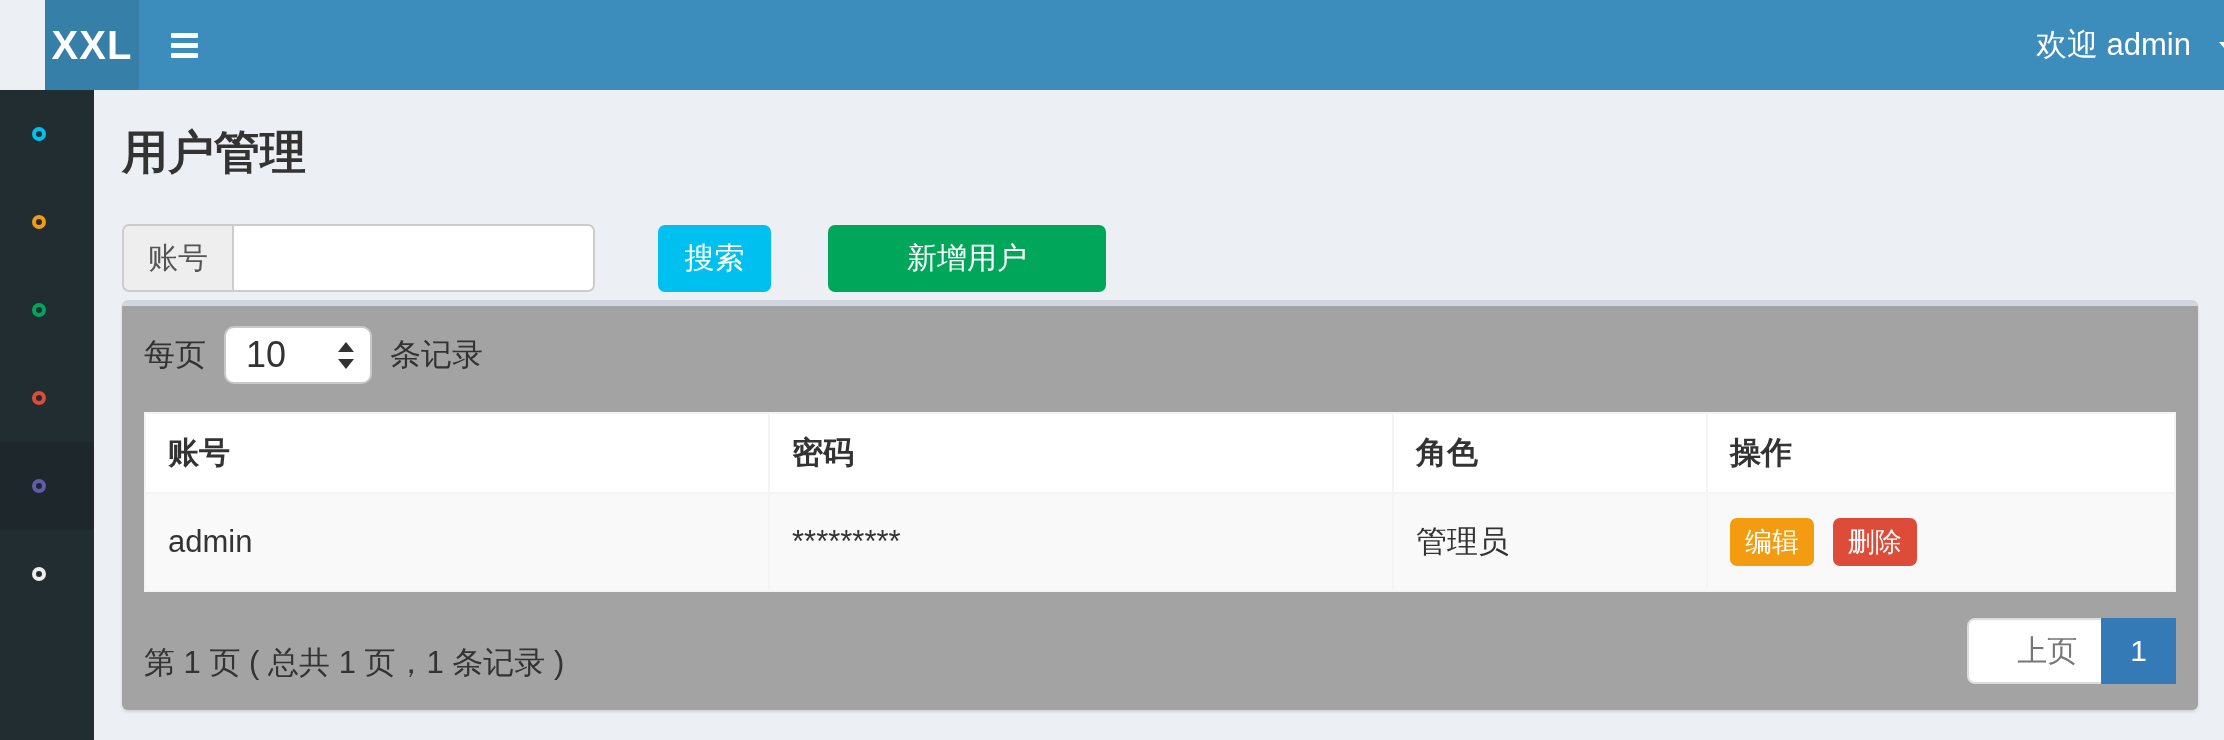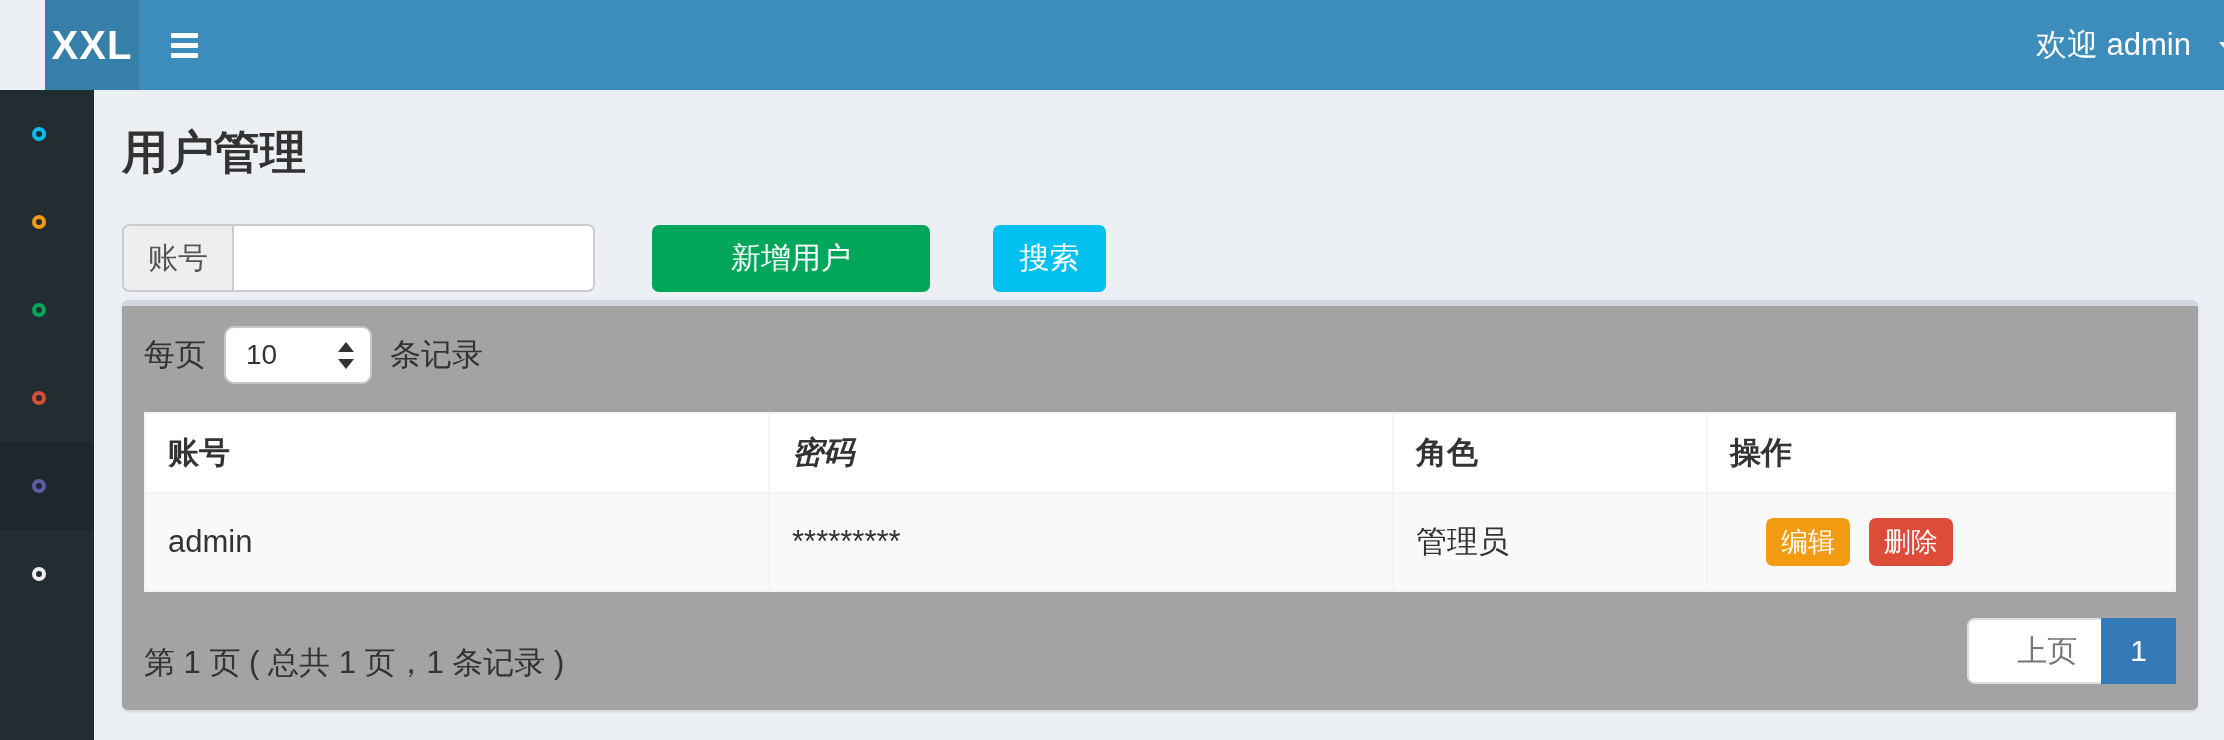--- a/index.html
+++ b/index.html
@@ -47,34 +47,34 @@
          color:#fff; font-size:30px; font-family:inherit; border-radius:7px; cursor:pointer; }
   .btn-search { width:113px; height:67px; margin-left:63px; background:#00c0ef; }
   .btn-add { width:278px; height:67px; margin-left:57px; background:#00a65a; }
   
   .box { background:#a3a3a3; border-top:6px solid #d2d6de; border-radius:6px;
          box-shadow:0 2px 3px rgba(0,0,0,0.12); padding:14px 22px 26px 22px; }
   .page-size-row { display:flex; align-items:center; gap:18px; font-size:31px; color:#333;
                    margin:6px 0 28px 0; }
   .select-box { width:148px; height:58px; background:#fff; border:2px solid #c8c8c8;
                 border-radius:10px; display:flex; align-items:center; padding:0 16px 0 20px;
-                font-size:28px; color:#333; cursor:pointer; }
+                font-size:36px; color:#333; cursor:pointer; }
   .select-arrows { margin-left:auto; display:flex; flex-direction:column; gap:7px; }
   .arr-up { width:0; height:0; border-left:8px solid transparent; border-right:8px solid transparent;
             border-bottom:10px solid #333; }
   .arr-down { width:0; height:0; border-left:8px solid transparent; border-right:8px solid transparent;
               border-top:10px solid #333; }
   
   table.data-table { width:100%; border-collapse:collapse; font-size:31px; color:#333;
                      border:2px solid #f4f4f4; }
   .data-table th, .data-table td { border:2px solid #f4f4f4; text-align:left; padding:18px 22px; }
   .data-table th { font-weight:bold; background:#fff; }
   .data-table tbody tr { background:#f9f9f9; }
   .data-table td { padding:24px 22px; }
-  .col-account { width:624px; } .col-password { width:624px;font-style:italic; } .col-role { width:314px;font-family:Liberation Mono, monospace; }
+  .col-account { width:624px; } .col-password { width:624px; } .col-role { width:314px;font-family:Liberation Mono, monospace; }
   .btn-xs { display:inline-flex; align-items:center; justify-content:center;
             height:48px; padding:0 15px; font-size:27px; color:#fff; border:none;
             border-radius:7px; font-family:inherit; cursor:pointer; }
   .btn-edit { background:#f39c12; margin-right:10px; }
   .btn-delete { background:#dd4b39; }
   
   .table-footer { display:flex; justify-content:space-between; align-items:flex-end; margin-top:26px; }
   .page-info { font-size:31px; color:#333; }
   .pagination { display:flex; }
   .page-link { display:flex; align-items:center; justify-content:center; height:66px;
@@ -128,22 +128,22 @@
 
   <div class="content" style="background-color: rgb(236, 240, 245);">
 
     <h1 class="page-title">用户管理</h1>
 
     <div class="search-row">
       <div class="input-group">
         <span class="input-addon">账号</span>
         <input class="input-field" type="text" value="" style="">
       </div>
+      <button class="btn btn-search" style="background-color: rgb(0, 192, 239);">搜索</button>
       <button class="btn btn-add" style="background-color: rgb(0, 166, 90);">新增用户</button>
-      <button class="btn btn-search" style="background-color: rgb(0, 192, 239);">搜索</button>
     </div>
 
     <div class="box">
 
       <div class="page-size-row">
         <span>每页</span>
         <div class="select-box">
           <span>10</span>
           <span class="select-arrows">
             <span class="arr-up"></span>
@@ -161,21 +161,21 @@
             <th class="col-role">角色</th>
             <th>操作</th>
           </tr>
         </thead>
         <tbody>
           <tr>
             <td>admin</td>
             <td>*********</td>
             <td>管理员</td>
             <td>
-              <button class="btn-xs btn-edit" style="background-color: rgb(243, 156, 18); margin-left: 36px;">编辑</button>
+              <button class="btn-xs btn-edit" style="background-color: rgb(243, 156, 18);">编辑</button>
               <button class="btn-xs btn-delete" style="background-color: rgb(221, 75, 57);">删除</button>
             </td>
           </tr>
         </tbody>
       </table>
 
       <div class="table-footer">
         <div class="page-info">第 1 页 ( 总共 1 页，1 条记录 )</div>
         <div class="pagination">
           <a class="page-link first">上页</a>

